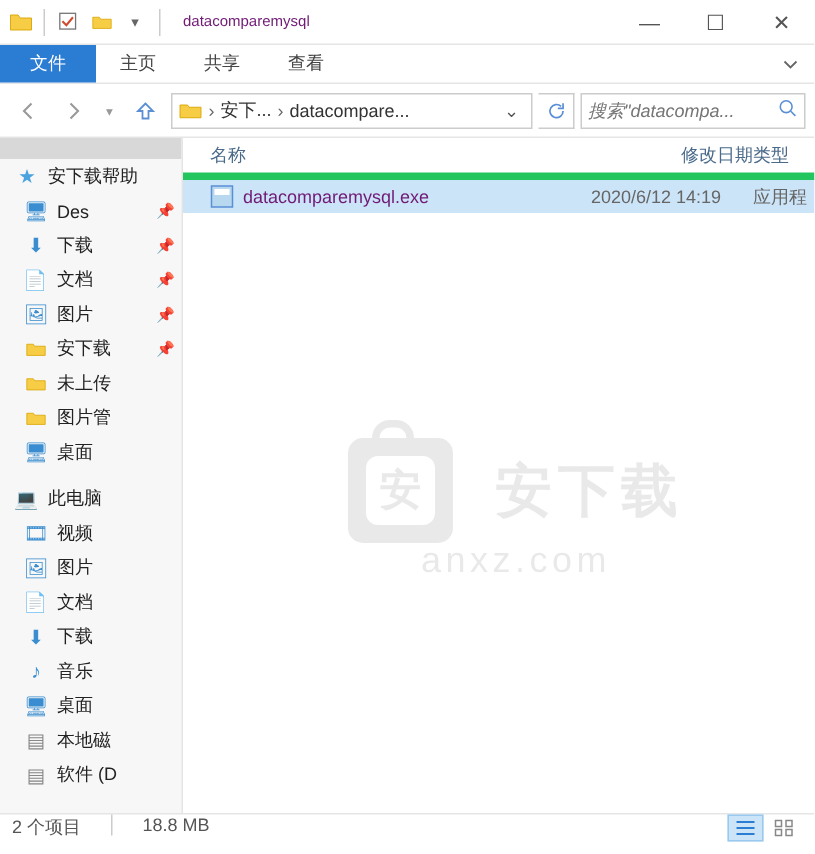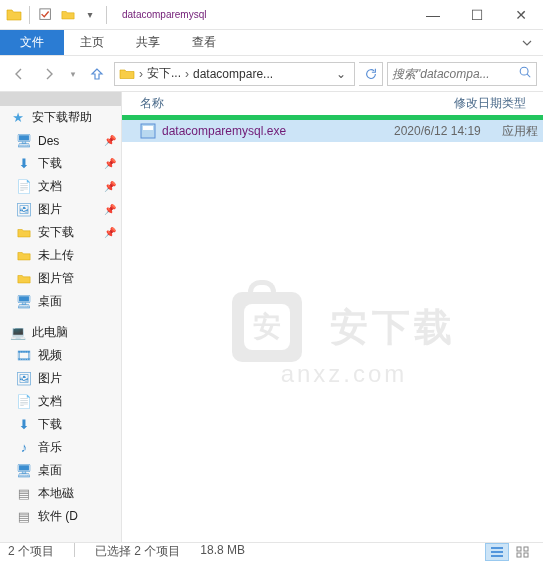--- a/index.html
+++ b/index.html
@@ -287,21 +287,20 @@
         </div>
       </div>
       <div class="wm-en">anxz.com</div>
     </div>
   </div>
 </div>
 
 <div class="statusbar">
   <span>2 个项目</span>
   <span class="sep"></span>
-  <span>已选择 2 个项目</span>
   <span>18.8 MB</span>
   <div class="status-right">
     <div class="view-btn active">
       <svg width="14" height="12" viewBox="0 0 14 12">
           <path d="M1 2h12M1 6h12M1 10h12" stroke="#2b7cd3" stroke-width="1.4"></path>
         </svg>
     </div>
     <div class="view-btn">
       <svg width="14" height="12" viewBox="0 0 14 12">
           <rect x="1" y="1" width="4" height="4" fill="none" stroke="#888"></rect>

